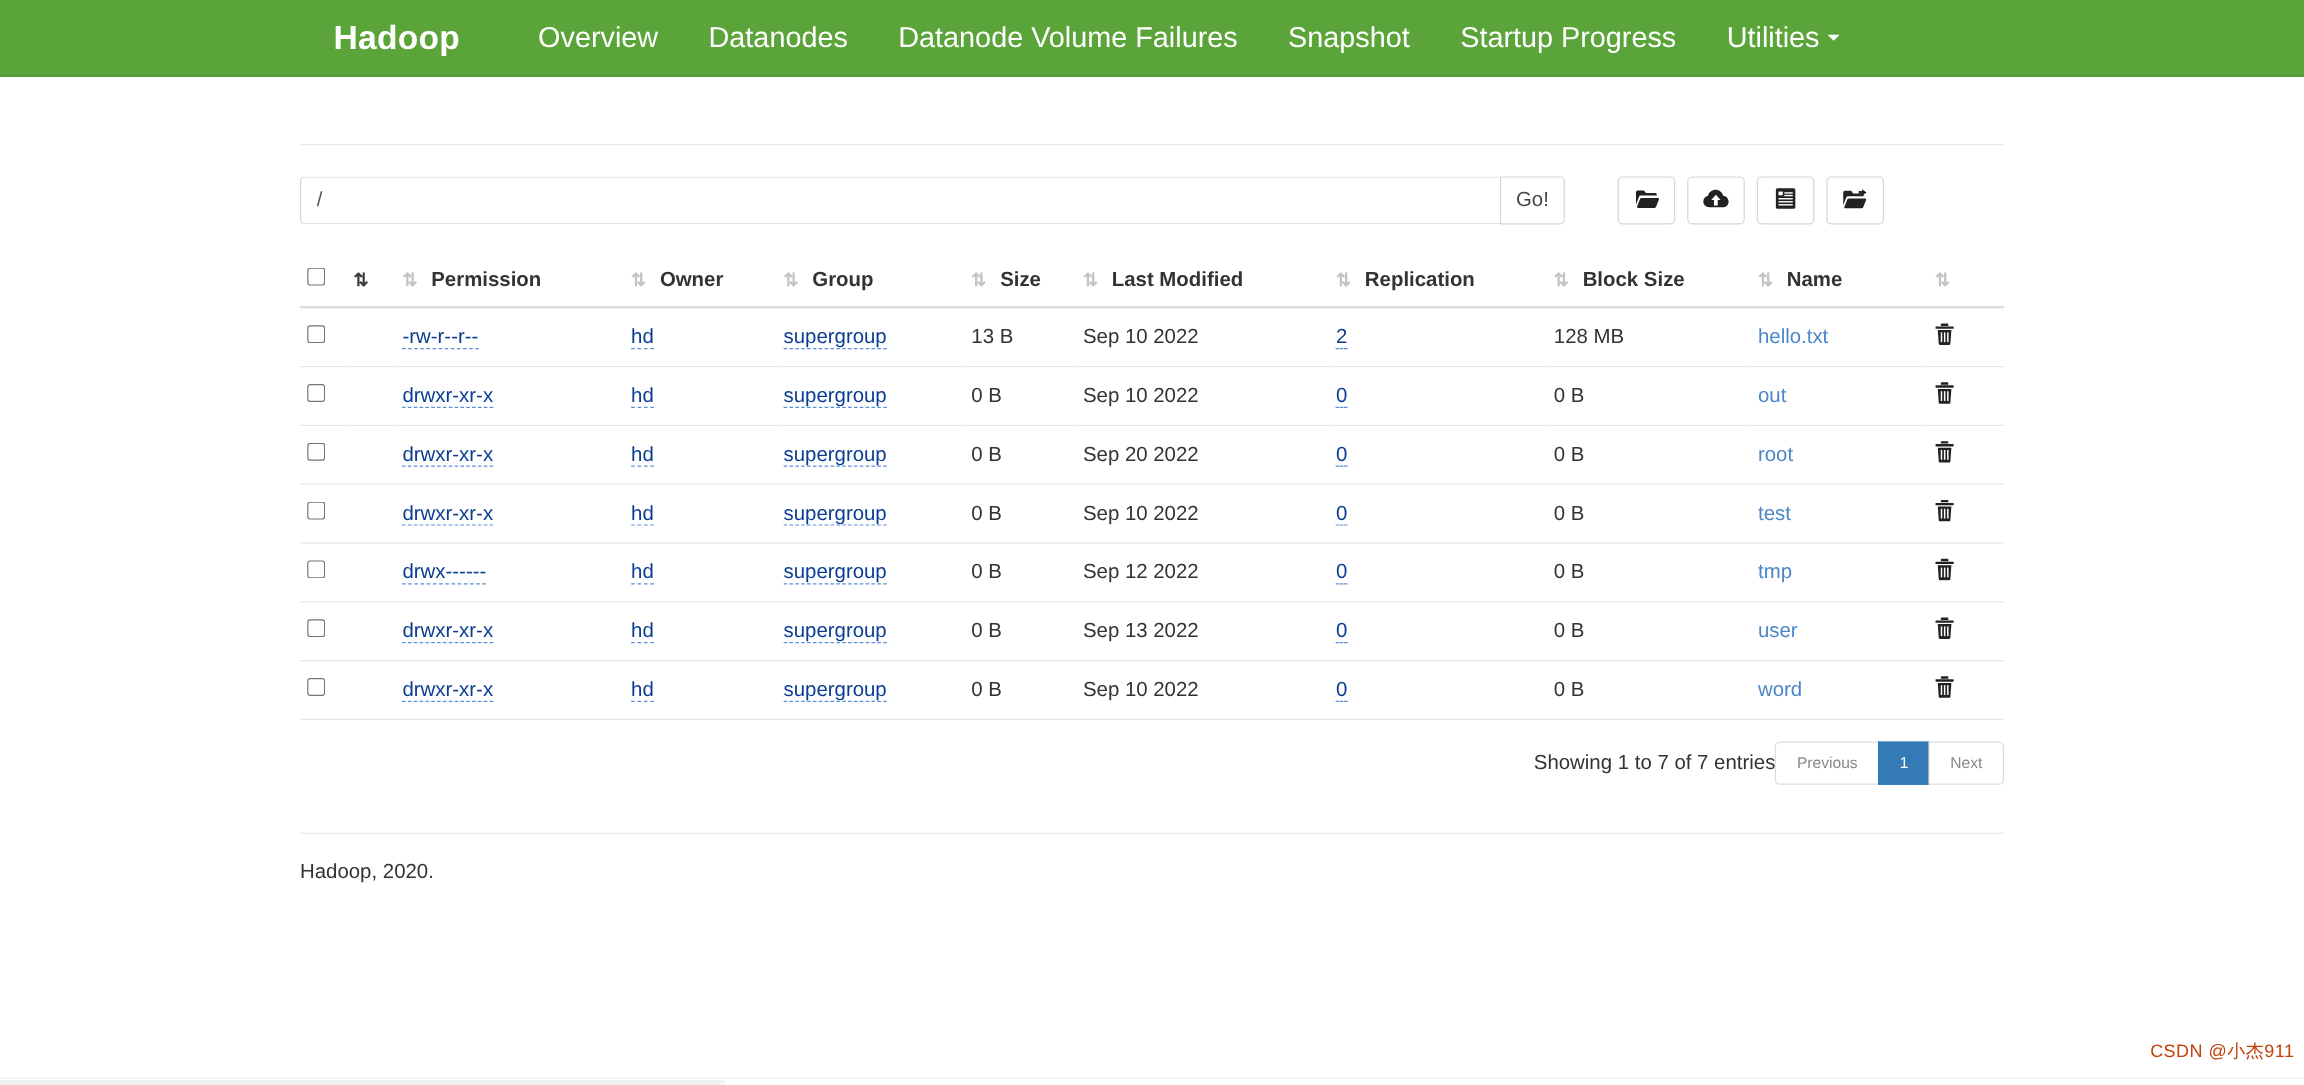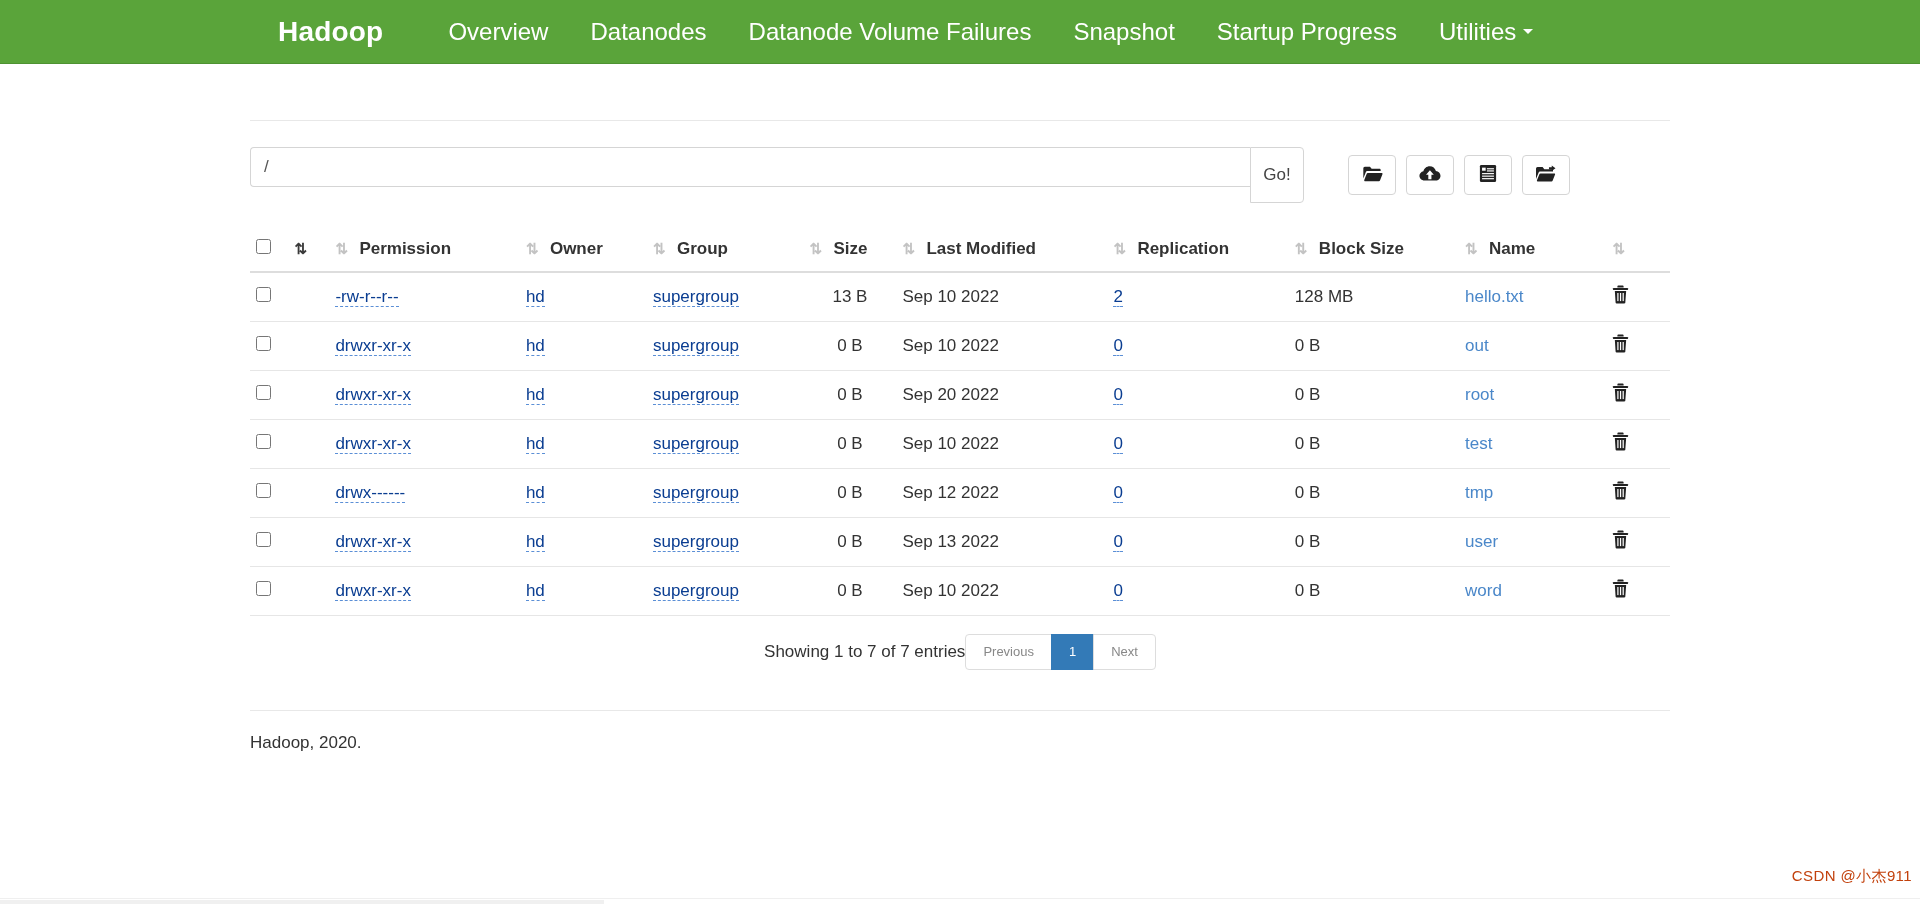--- a/index.html
+++ b/index.html
@@ -83,21 +83,21 @@
     border-right: none;
     border-radius: 4px 0 0 4px;
     padding: 0 13px;
     font-size: 17px;
     color: #555555;
     font-family: "Liberation Sans", sans-serif;
     outline: none;
     background: #fff;
   }
   .go-btn {
-    height: 56px;
+    height: 40px;
     min-width: 54px;
     border: 1px solid #d5d5d5;
     border-radius: 0 4px 4px 0;
     background: #ffffff;
     font-size: 17px;
     color: #444444;
     cursor: pointer;
     padding: 4px 12px;
     font-family: "Liberation Sans", sans-serif;
   }
@@ -195,21 +195,21 @@
     vertical-align: baseline;
   }
   .sort-icon.active { color: #3a3a3a; }
   th .th-inner { display: inline-flex; align-items: baseline; }
 
   .col-check { width: 34px; }
   .col-sorthandle { width: 34px; }
   .col-perm { width: 168px; }
   .col-owner { width: 112px; }
   .col-group { width: 138px; }
-  .col-size { width: 82px; text-align: center; }
+  .col-size { width: 82px; }
   .col-mod { width: 186px; }
   .col-repl { width: 160px; }
   .col-block { width: 150px; }
   .col-name { width: 130px; }
   .col-trash { width: 56px; }
 
   input[type="checkbox"].row-check {
     width: 15px; height: 15px;
     cursor: pointer;
     margin: 0;
@@ -235,21 +235,21 @@
     padding: 0;
     display: inline-flex;
     align-items: center;
     justify-content: center;
   }
   .trash-btn svg { fill: #222222; }
 
   
   .table-footer {
     display: flex;
-    justify-content: center;
+    justify-content: flex-end;
     align-items: center;
     margin-top: 18px;
   }
   .showing-info { font-size: 17px; color: #333333; }
   .pagination { display: flex; }
   .page-btn {
     border: 1px solid #dddddd;
     background: #ffffff;
     color: #888888;
     font-size: 13px;

